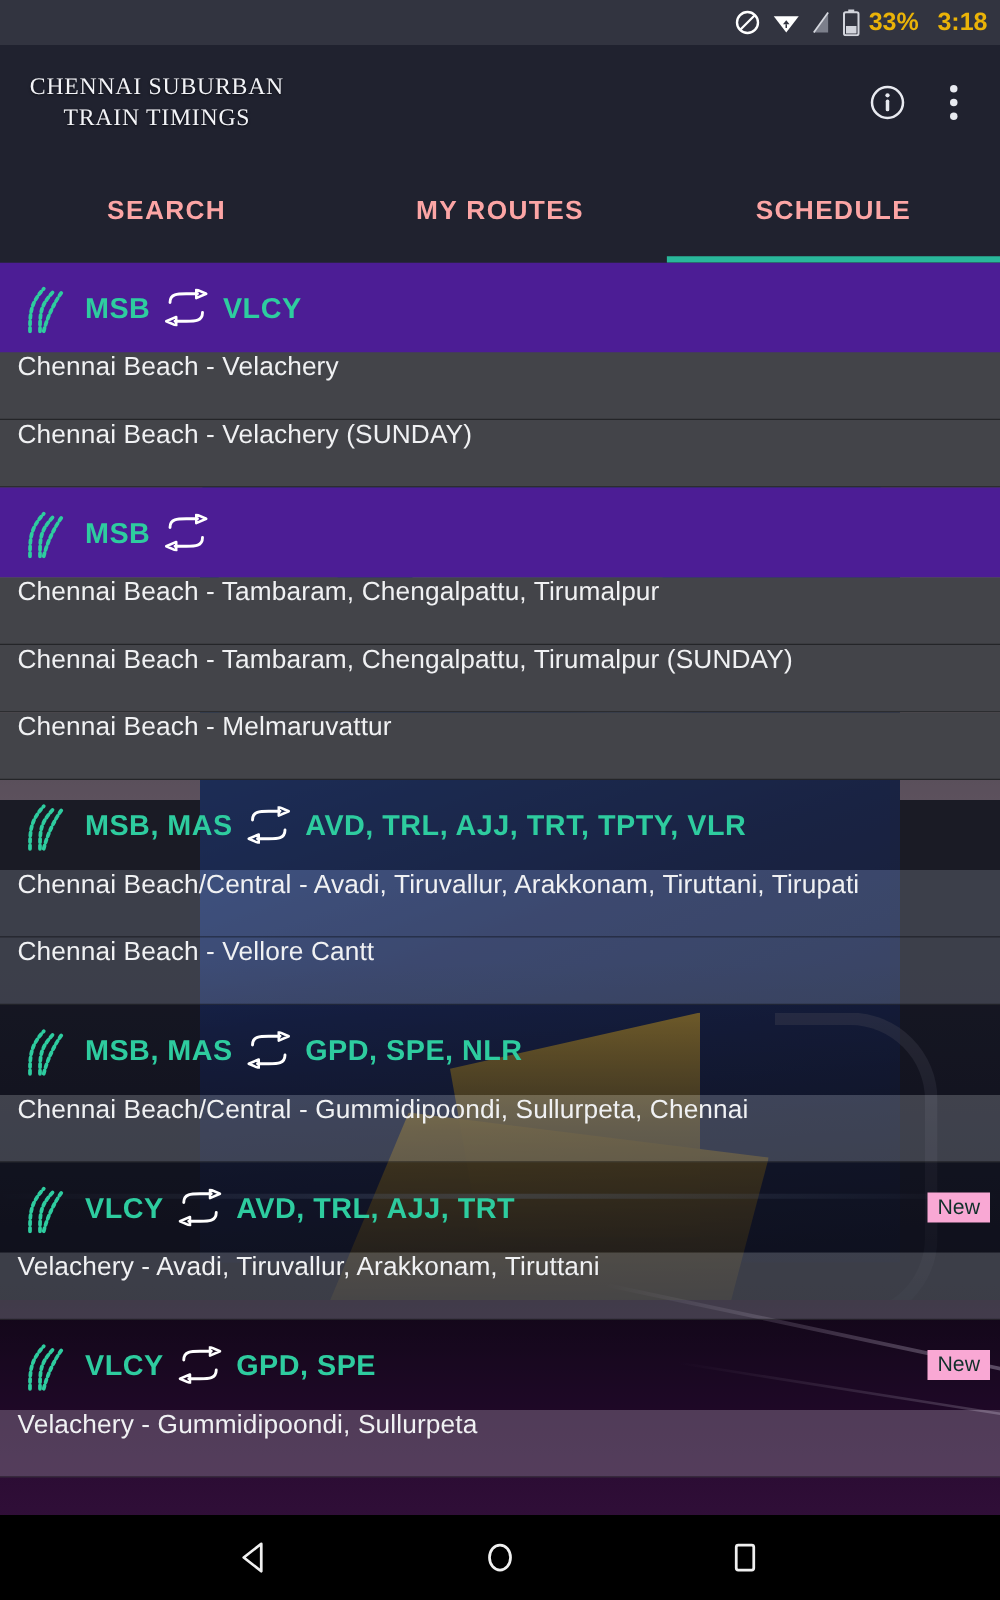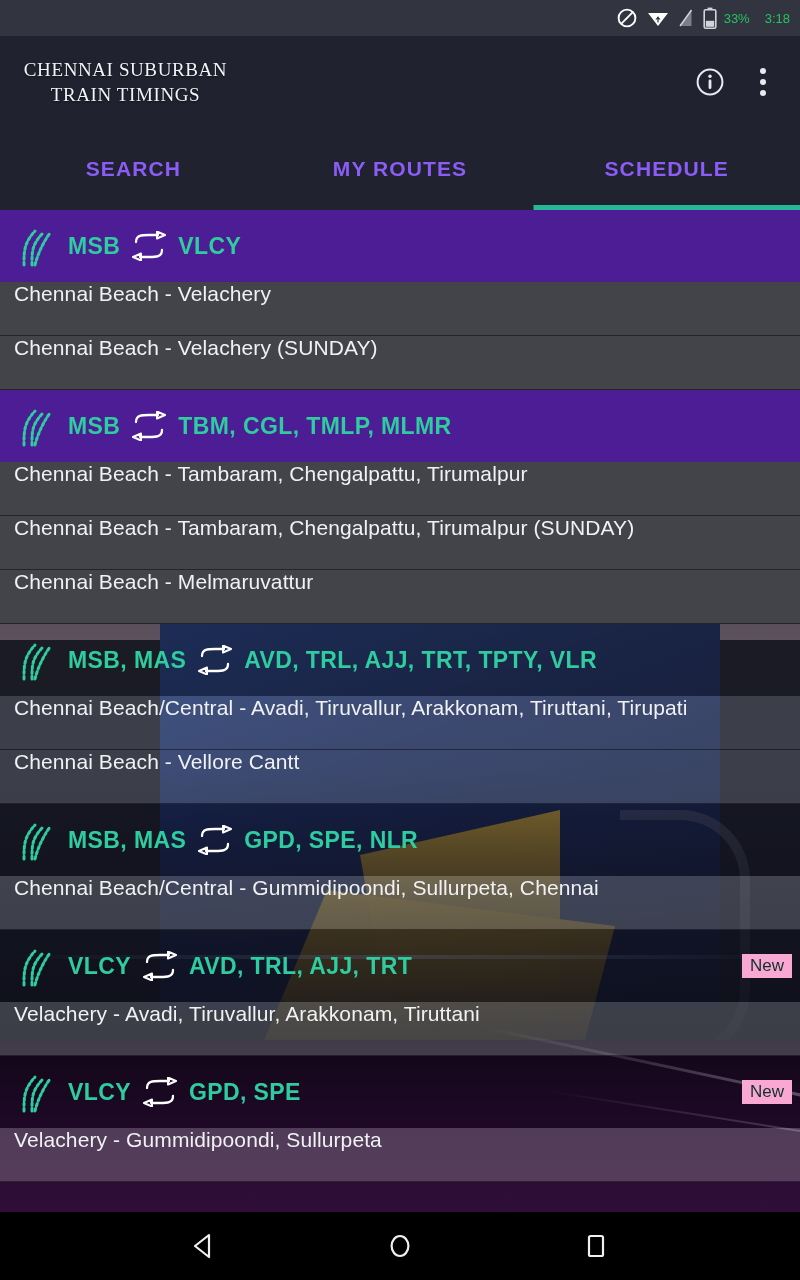--- a/index.html
+++ b/index.html
@@ -20,21 +20,21 @@
   #statusbar {
     position:relative; z-index:60;
     height:36px; width:100%;
     background:#323440;
     display:flex; align-items:center; justify-content:flex-end;
     padding-right:10px;
     gap:9px;
   }
   .sb-icon { display:flex; align-items:center; }
   .sb-text {
-    color:#22c55e; font-size:13px; font-weight:normal;
+    color:#eab308; font-size:20px; font-weight:bold;
     letter-spacing:0px; line-height:1;
   }
   #sb-battery-pct { margin-left:-2px; }
   #sb-clock { margin-left:6px; }
 
   
   #appbar {
     position:relative; z-index:50;
     height:92px; width:100%;
     background:#20222f;
@@ -69,21 +69,21 @@
     background:#20222f;
     display:flex; align-items:stretch;
   }
   .tab {
     flex:1 1 0;
     display:flex; align-items:center; justify-content:center;
     position:relative;
     cursor:pointer;
   }
   .tab span {
-    color:#8b5cf6;
+    color:#fca5a5;
     font-size:21px;
     font-weight:bold;
     letter-spacing:1.1px;
   }
   .tab.active::after {
     content:"";
     position:absolute;
     left:50%; transform:translateX(-50%);
     bottom:0;
     width:267px; height:5px;
@@ -368,21 +368,20 @@
       <span class="swap-icon">
         <svg width="40" height="30" viewBox="0 0 40 30">
           <g fill="none" stroke="#ffffff" stroke-width="2.3" stroke-linecap="round">
             <path d="M7 11 C7 4, 13 4, 20 4 L29 4"></path>
             <path d="M33 19 C33 26, 27 26, 20 26 L11 26"></path>
           </g>
           <path d="M28 0.5 L36 4 L28 7.5 Z" fill="none" stroke="#ffffff" stroke-width="2" stroke-linejoin="round"></path>
           <path d="M12 22.5 L4 26 L12 29.5 Z" fill="none" stroke="#ffffff" stroke-width="2" stroke-linejoin="round"></path>
         </svg>
       </span>
-      <span class="gh-code">TBM, CGL, TMLP, MLMR</span>
     </div>
     <div class="route-row opaque">
       <span>Chennai Beach - Tambaram, Chengalpattu, Tirumalpur</span>
     </div>
     <div class="route-row opaque">
       <span>Chennai Beach - Tambaram, Chengalpattu, Tirumalpur (SUNDAY)</span>
     </div>
     <div class="route-row opaque">
       <span>Chennai Beach - Melmaruvattur</span>
     </div>

